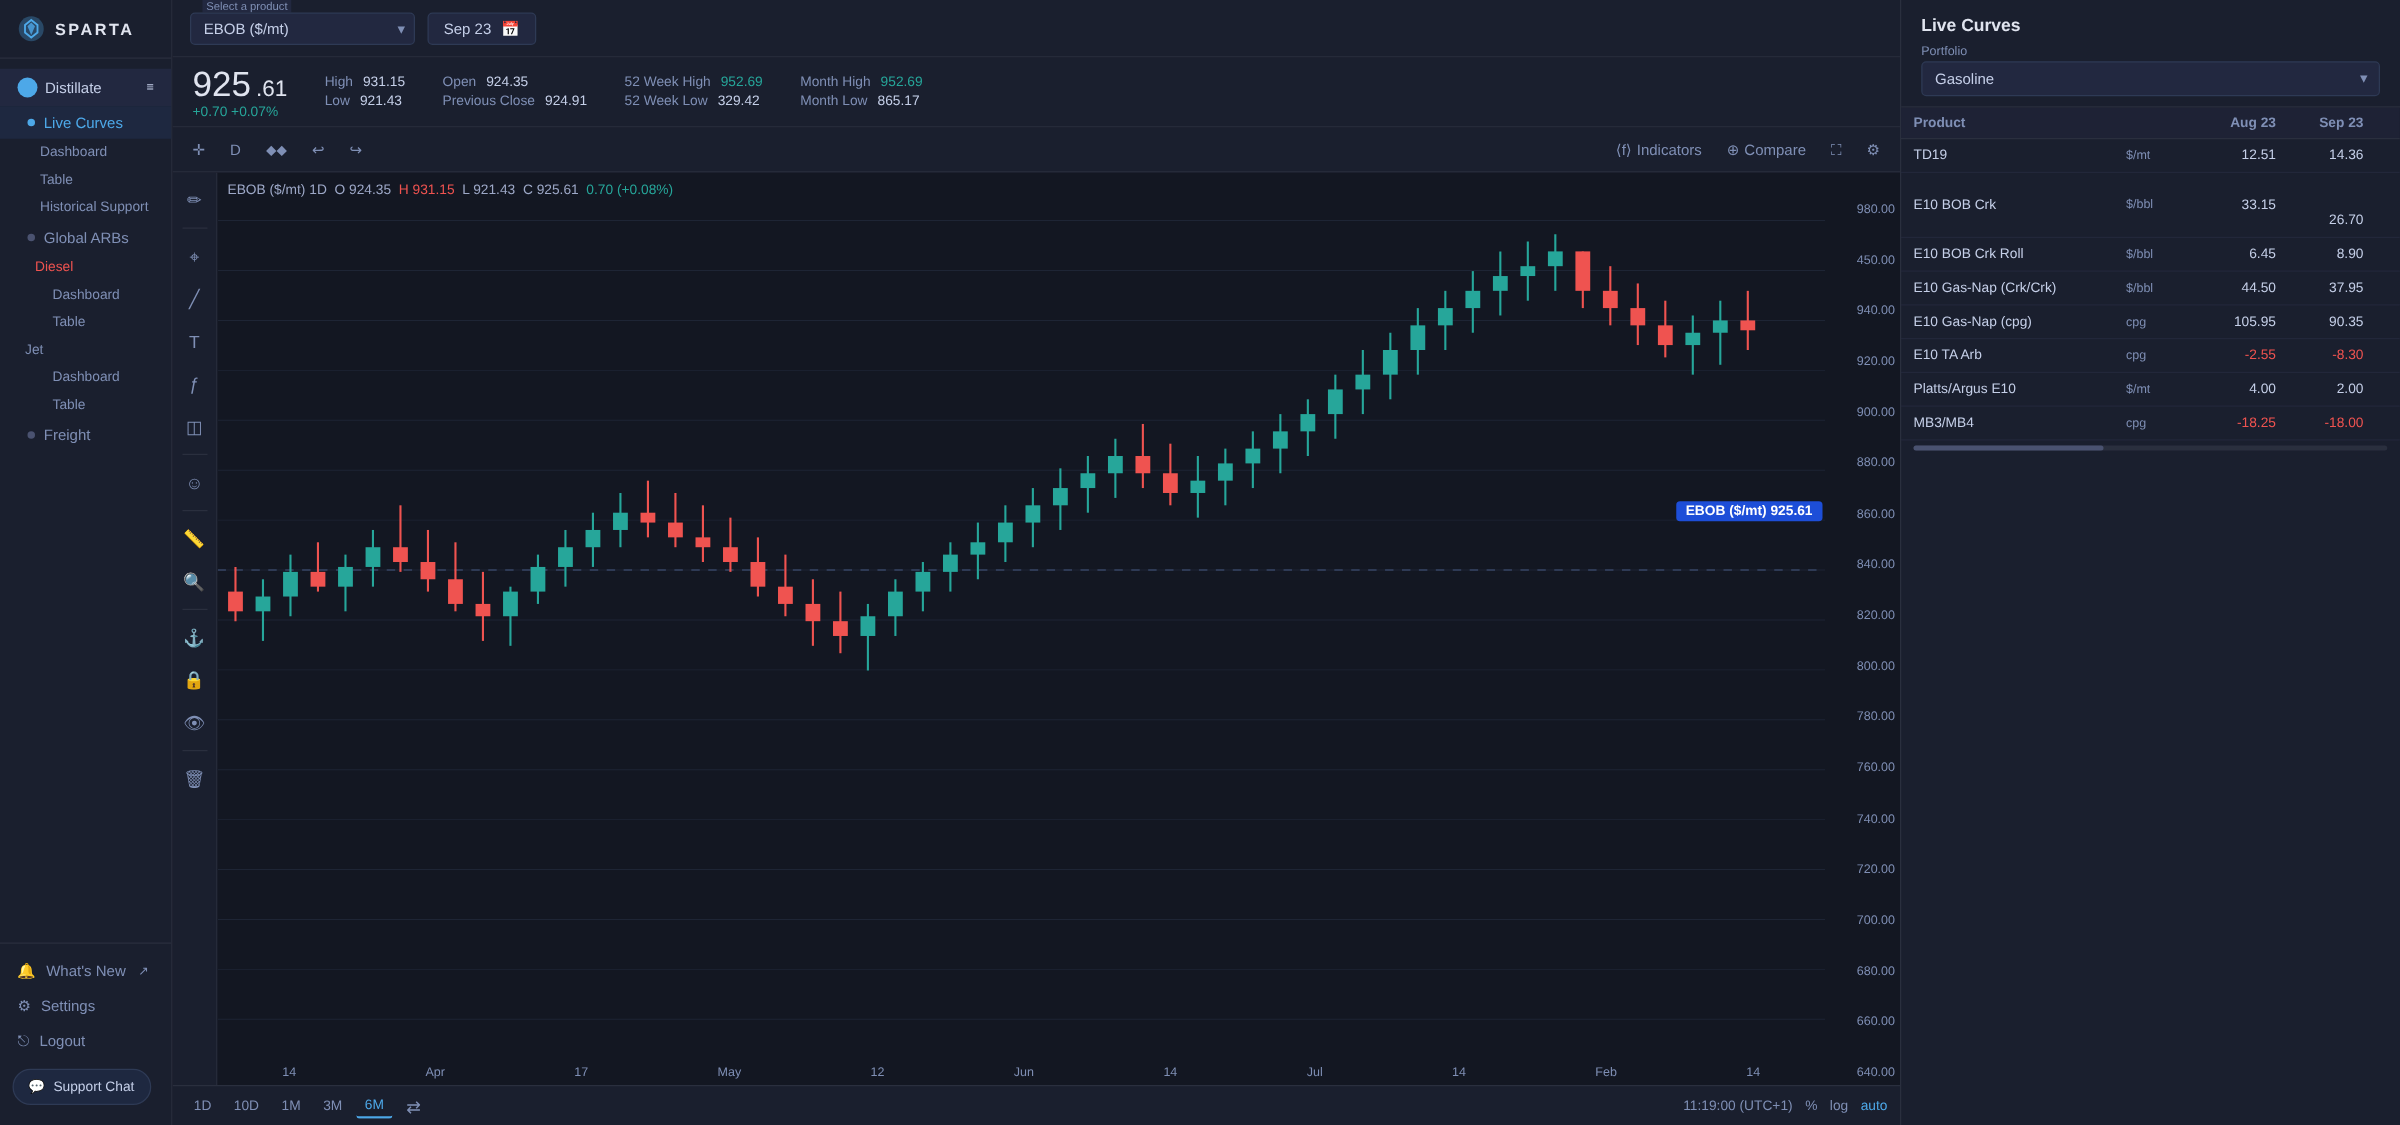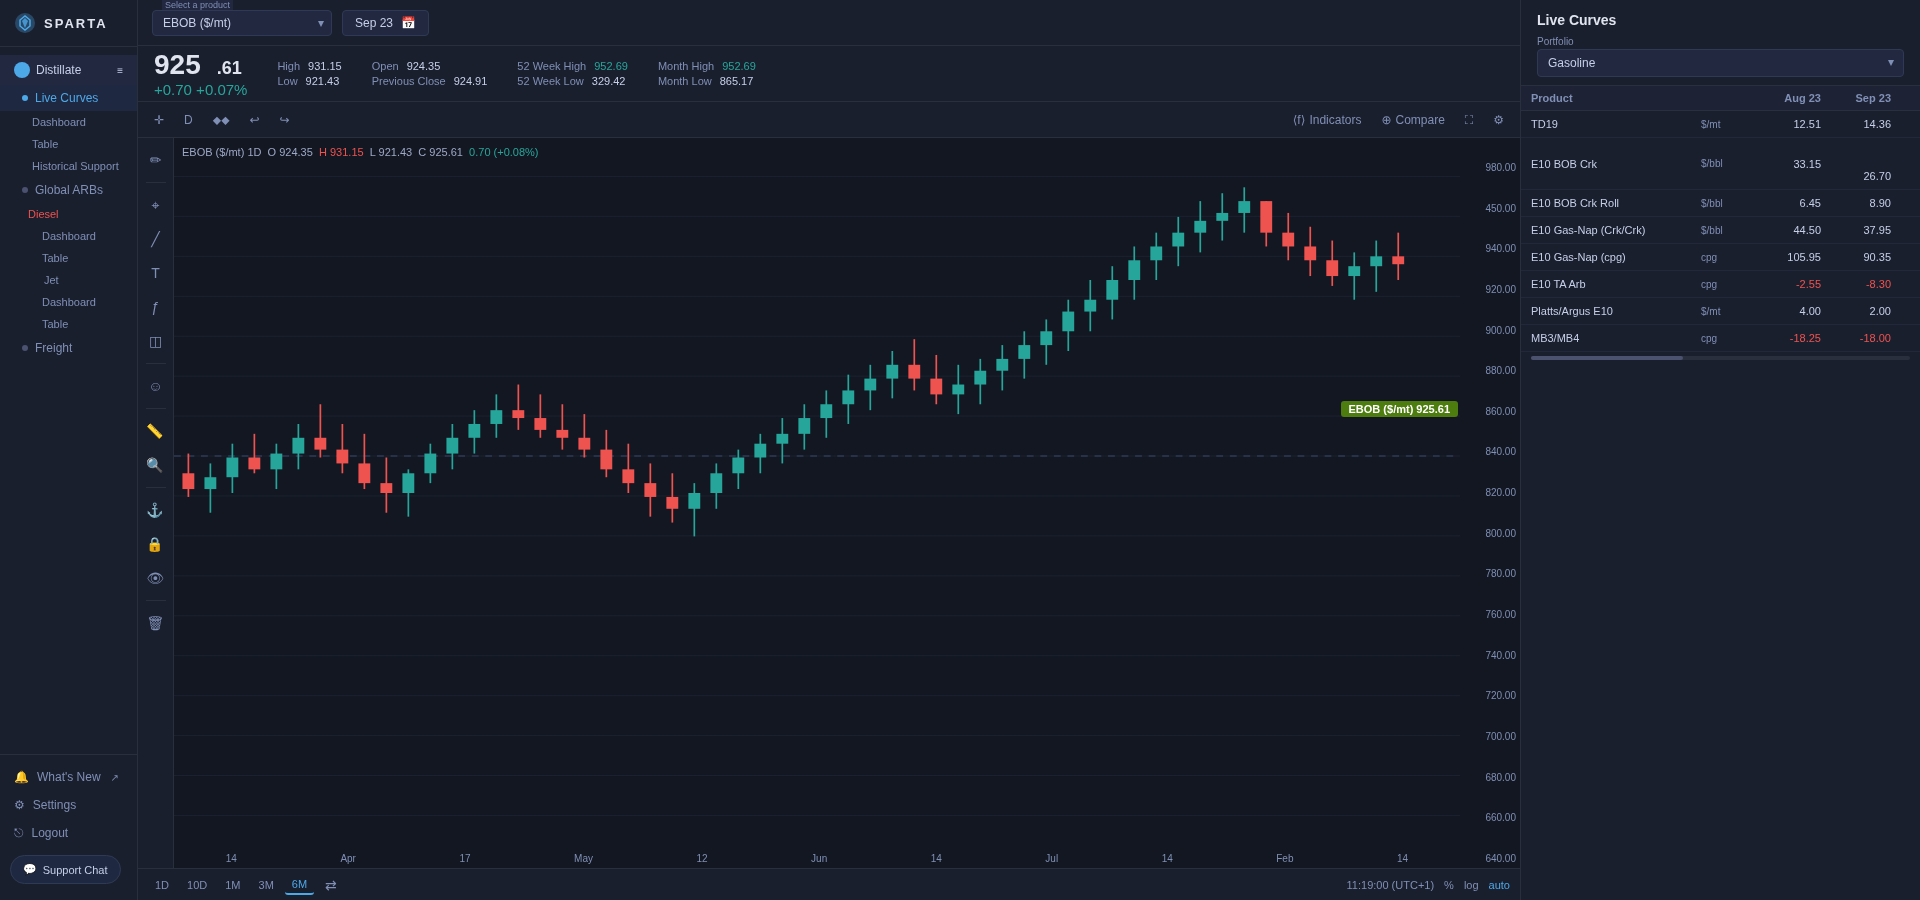--- a/index.html
+++ b/index.html
@@ -168,30 +168,30 @@
       background: #1a1f2e;
       border-bottom: 1px solid #2a2f3e;
       height: 56px;
     }
     .price-main {
       display: flex;
       flex-direction: column;
     }
     .price-big {
       font-size: 28px;
-      font-weight: 700;
+      font-weight: 400;
       color: #e0e4ef;
       display: flex;
       align-items: baseline;
-      gap: 16px;
+      gap: 4px;
     }
     .price-integer { font-size: 28px; }
     .price-decimal { font-size: 18px; }
     .price-change {
-      font-size: 15px;
+      font-size: 11px;
       color: #26a69a;
     }
     .price-stat {
       display: flex;
       flex-direction: column;
       gap: 3px;
     }
     .price-stat-row {
       display: flex;
       align-items: center;
@@ -469,21 +469,21 @@
     <div class="sidebar-subitem">Table</div>
     <div class="sidebar-subitem">Historical Support</div>
 
     <div class="sidebar-item">
       <span style="width:6px;height:6px;background:#4a5270;border-radius:50%;"></span>
       <span>Global ARBs</span>
     </div>
     <div class="sidebar-subitem" style="color:#ef5350;font-size:11px;padding-left:28px;">Diesel</div>
     <div class="sidebar-subitem" style="padding-left:42px;">Dashboard</div>
     <div class="sidebar-subitem" style="padding-left:42px;">Table</div>
-    <div class="sidebar-subitem" style="color:#7f8fb5;font-size:11px;padding-left:44px;">Jet</div>
+    <div class="sidebar-subitem" style="color:#7f8fb5;font-size:11px;padding-left:20px;">Jet</div>
     <div class="sidebar-subitem" style="padding-left:42px;">Dashboard</div>
     <div class="sidebar-subitem" style="padding-left:42px;">Table</div>
 
     <div class="sidebar-item">
       <span style="width:6px;height:6px;background:#4a5270;border-radius:50%;"></span>
       <span>Freight</span>
     </div>
   </div>
 
   <div class="sidebar-bottom">
@@ -765,21 +765,21 @@
           <line x1="684.5" x2="684.5" y1="69.33333333333337" y2="100" stroke="#ef5350" stroke-width="1"></line>
           <rect x="681" y="82.66666666666669" width="7" height="10.666666666666629" fill="#ef5350"></rect>
           <line x1="697.5" x2="697.5" y1="77.33333333333331" y2="109.33333333333331" stroke="#26a69a" stroke-width="1"></line>
           <rect x="694" y="86.66666666666669" width="7" height="6.666666666666629" fill="#26a69a"></rect>
           <line x1="710.5" x2="710.5" y1="69.33333333333337" y2="104" stroke="#26a69a" stroke-width="1"></line>
           <rect x="707" y="80" width="7" height="6.666666666666686" fill="#26a69a"></rect>
           <line x1="723.5" x2="723.5" y1="64" y2="96" stroke="#ef5350" stroke-width="1"></line>
           <rect x="720" y="80" width="7" height="5.333333333333371" fill="#ef5350"></rect>
         </svg>
 
-      <div style="position:absolute;right:62px;top:36%;background:#4d7c0f;color:#fff;padding:2px 8px;border-radius:3px;font-size:11px;font-weight:600;pointer-events:none;">EBOB ($/mt) 925.61</div>
+      <div style="position:absolute;right:62px;top:36%;background:#1d4ed8;color:#fff;padding:2px 8px;border-radius:3px;font-size:11px;font-weight:600;pointer-events:none;">EBOB ($/mt) 925.61</div>
 
       <div class="chart-y-axis">
         <span class="y-label">980.00</span>
         <span class="y-label">450.00</span>
         <span class="y-label">940.00</span>
         <span class="y-label">920.00</span>
         <span class="y-label">900.00</span>
         <span class="y-label">880.00</span>
         <span class="y-label">860.00</span>
         <span class="y-label">840.00</span>

